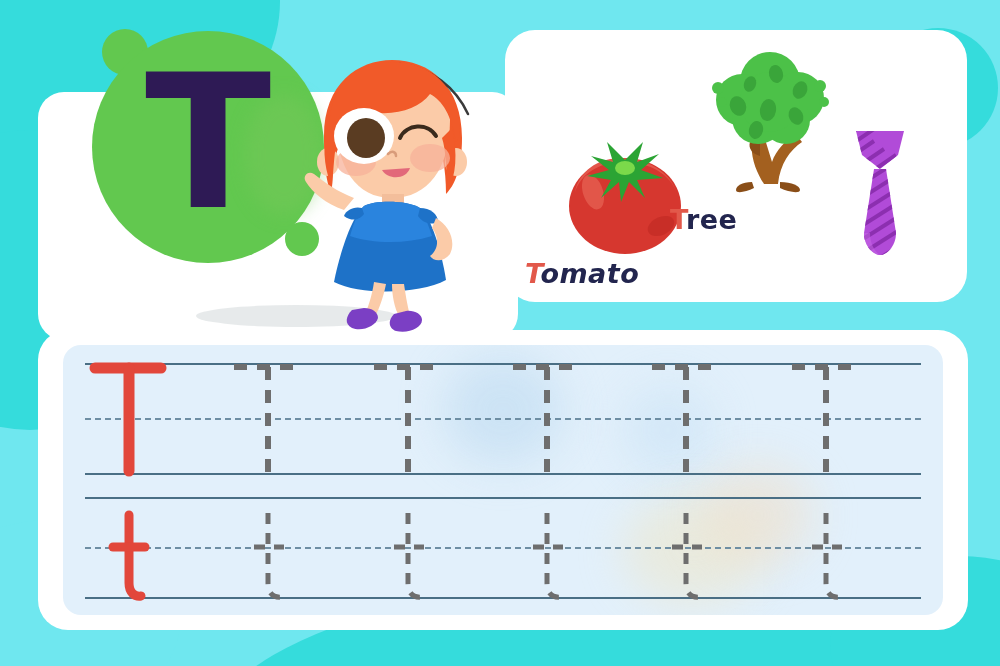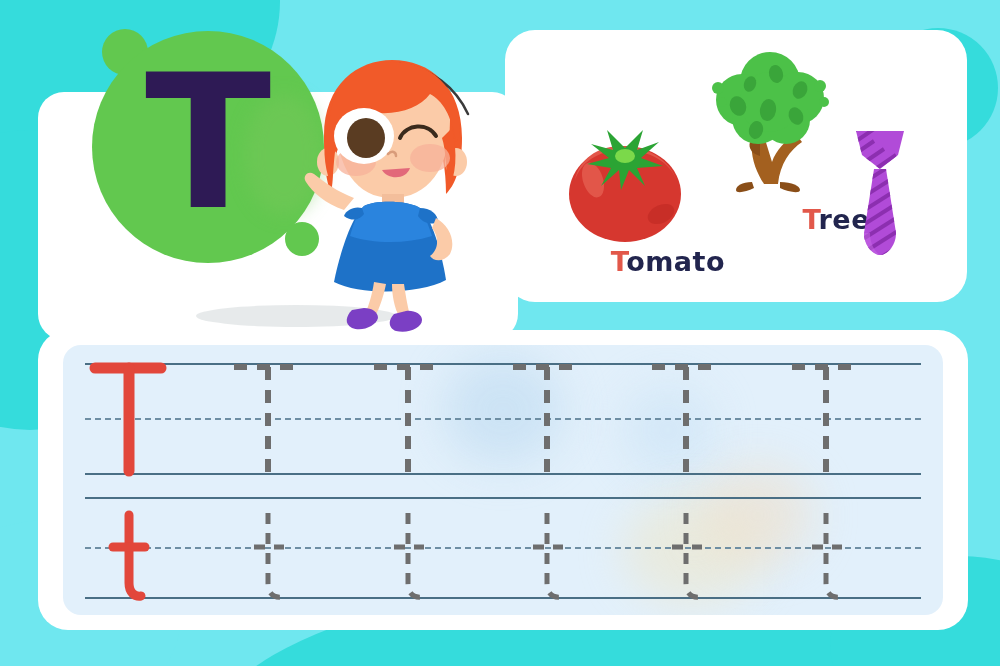--- a/index.html
+++ b/index.html
@@ -39,24 +39,24 @@
     font-family:"DejaVu Sans", sans-serif;letter-spacing:0;
     padding-bottom:8px;box-sizing:border-box;
   }
 
   
   .girl{position:absolute;left:296px;top:58px;width:186px;height:275px;}
   .girl-shadow{position:absolute;left:196px;top:305px;width:200px;height:22px;background:#E3E6E8;border-radius:50%;opacity:.85;}
 
   
   .items{position:absolute;left:505px;top:30px;width:462px;height:272px;}
-  .item{position:absolute;text-align:right;}
+  .item{position:absolute;text-align:left;}
   .item-label{font-family:"DejaVu Sans", sans-serif;font-weight:bold;font-size:27px;color:#22254E;letter-spacing:.5px;white-space:nowrap;}
   .item-label .hl{color:#E2584A;}
-  .item-tomato{left:20px;top:96px;width:200px;}
+  .item-tomato{left:20px;top:108px;width:200px;font-style:italic;}
   .item-tree{left:165px;top:14px;width:200px;}
   .item-tie{left:290px;top:95px;width:170px;}
   .art{display:block;margin:0 auto;}
 
   
   .trace-panel{
     position:absolute;left:63px;top:345px;width:880px;height:270px;
     background:#E2F0FB;border-radius:18px;overflow:hidden;
   }
   .trace-smudge{position:absolute;border-radius:50%;filter:blur(22px);opacity:.55;}

